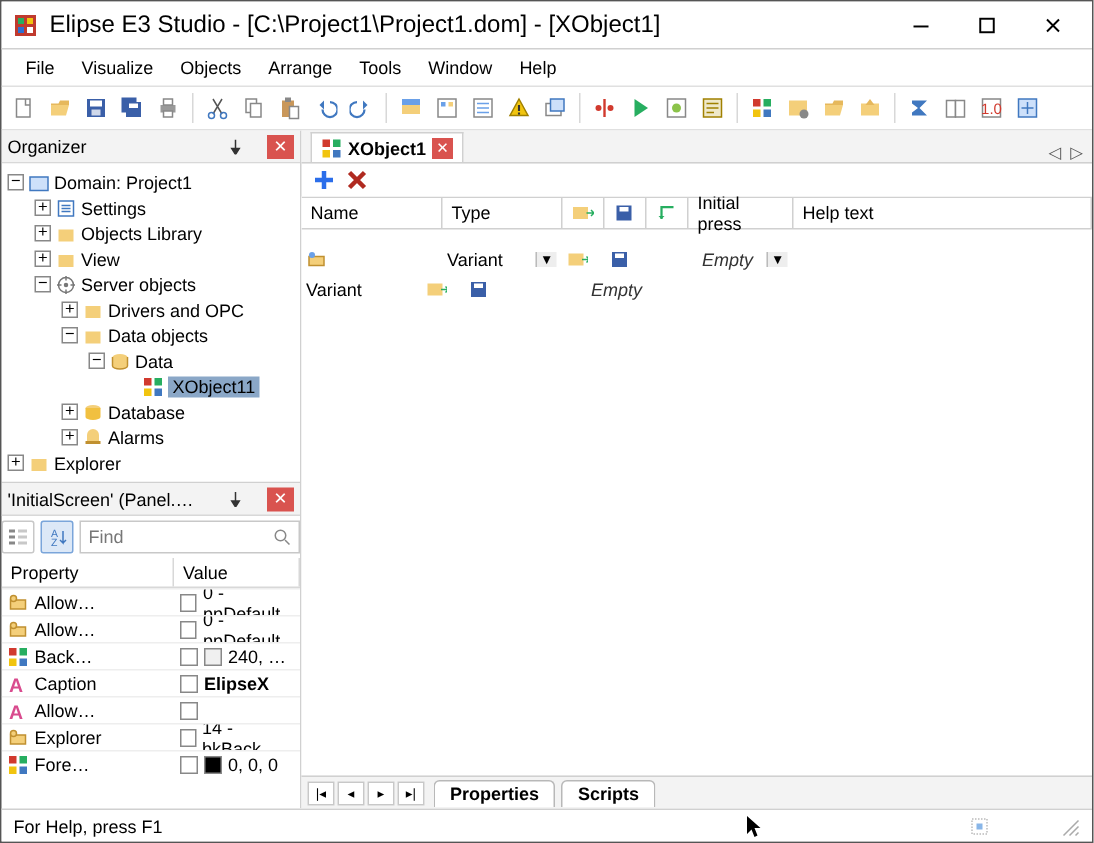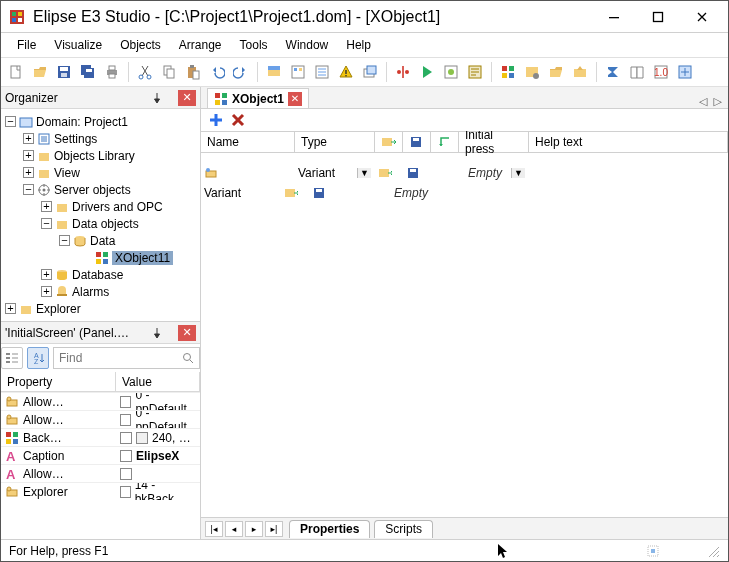--- a/index.html
+++ b/index.html
@@ -129,21 +129,21 @@
   .saveico, .arrow-ico { width:14px;height:14px; display:flex;align-items:center;justify-content:center;}
   
   .doc-btm {
     height: 22px; border-top:1px solid #d0d0d0; display:flex; align-items:center;
     gap:0; padding: 0 4px; background:#f3f3f3;
   }
   .nav-btn { width:18px; height:16px; display:flex;align-items:center;justify-content:center; border:1px solid #c8c8c8; background:#fff; margin-right:2px; font-size:9px;}
   .btm-tab {
     height:18px; display:flex; align-items:center; padding:0 10px;
     border:1px solid #b8b8b8; border-bottom:none; background:#fff;
-    border-radius: 4px 4px 0 0; margin-left:4px;
+    border-radius: 4px 4px 0 0; margin-left:4px;font-weight:bold;
   }
   .btm-tab.active { font-weight:bold;}
   
   .statusbar {
     height: 22px; border-top:1px solid #d0d0d0; display:flex; align-items:center;
     padding: 0 8px; gap: 8px; background:#fff;
   }
   .statusbar .spacer { flex:1;}
   .cursor-icon { font-size:14px;}
   svg { display:block;}
@@ -649,20 +649,38 @@
                   <svg width="14" height="14">
                     <rect x="2" y="5" width="10" height="6" fill="#f4cf7a" stroke="#c09030"></rect>
                     <circle cx="4" cy="4" r="2" fill="#f4cf7a" stroke="#c09030"></circle>
                   </svg>
                 </span>
                 <span>Explorer</span>
               </div>
               <div class="pv">
                 <span class="chkbox"></span>
                 <span>14 - bkBack…</span>
+              </div>
+            </div>
+            <div class="prow">
+              <div class="pn">
+                <span class="node-ico">
+                  <svg width="14" height="14">
+                    <rect x="1" y="1" width="5" height="5" fill="#d13a2e"></rect>
+                    <rect x="8" y="1" width="5" height="5" fill="#27ae60"></rect>
+                    <rect x="1" y="8" width="5" height="5" fill="#f1c40f"></rect>
+                    <rect x="8" y="8" width="5" height="5" fill="#4078c0"></rect>
+                  </svg>
+                </span>
+                <span>Fore…</span>
+              </div>
+              <div class="pv">
+                <span class="chkbox"></span>
+                <span style="width:12px;height:12px;border:1px solid #888;background:#000000;display:inline-block"></span>
+                <span>0, 0, 0</span>
               </div>
             </div>
           </div>
       </div>
     </div>
   </div>
 
   <div class="right-col">
     <div class="doc-tabbar">
       <div class="doc-tab">

